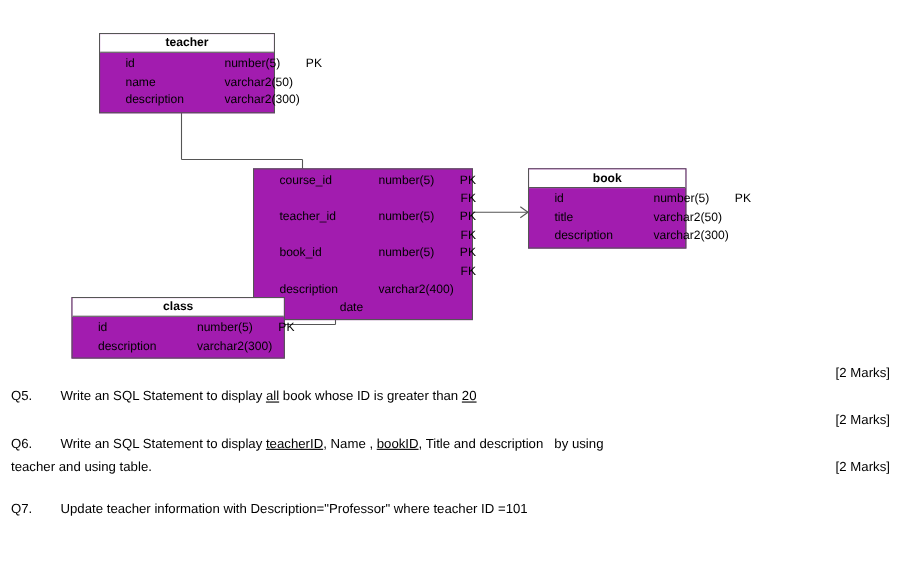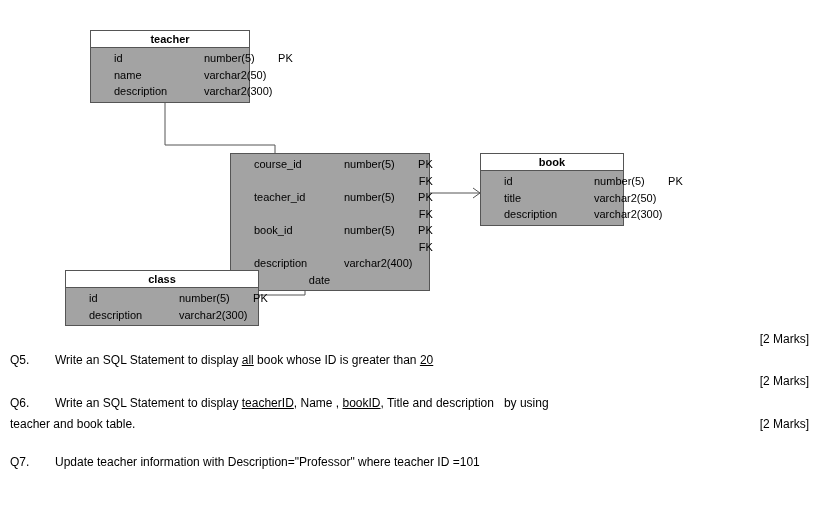--- a/index.html
+++ b/index.html
@@ -17,21 +17,21 @@
     
     .diagram-area {
       position: relative;
       width: 100%;
       height: 320px;
     }
 
     .entity-box {
       position: absolute;
       border: 1px solid #555;
-      background: #a3a3a3;
+      background: #a21caf;
       font-size: 11px;
     }
 
     .entity-title {
       background: #fff;
       text-align: center;
       font-weight: bold;
       border-bottom: 1px solid #555;
       padding: 2px 4px;
       font-size: 11px;
@@ -246,21 +246,21 @@
   
   <div class="question-line">
     <span class="q-number">Q6.</span>
     <span class="q-text">
       Write an SQL Statement to display <span class="underline">teacherID</span>, Name , <span class="underline">bookID</span>, Title and description &nbsp; by using
     </span>
   </div>
 
   
   <div class="q6-line2">
-    <span>teacher and book table.</span>
+    <span>teacher and using table.</span>
     <span>[2 Marks]</span>
   </div>
 
   <br>
 
   
   <div class="question-line">
     <span class="q-number">Q7.</span>
     <span class="q-text">Update teacher information with Description="Professor"  where teacher ID =101</span>
   </div>

